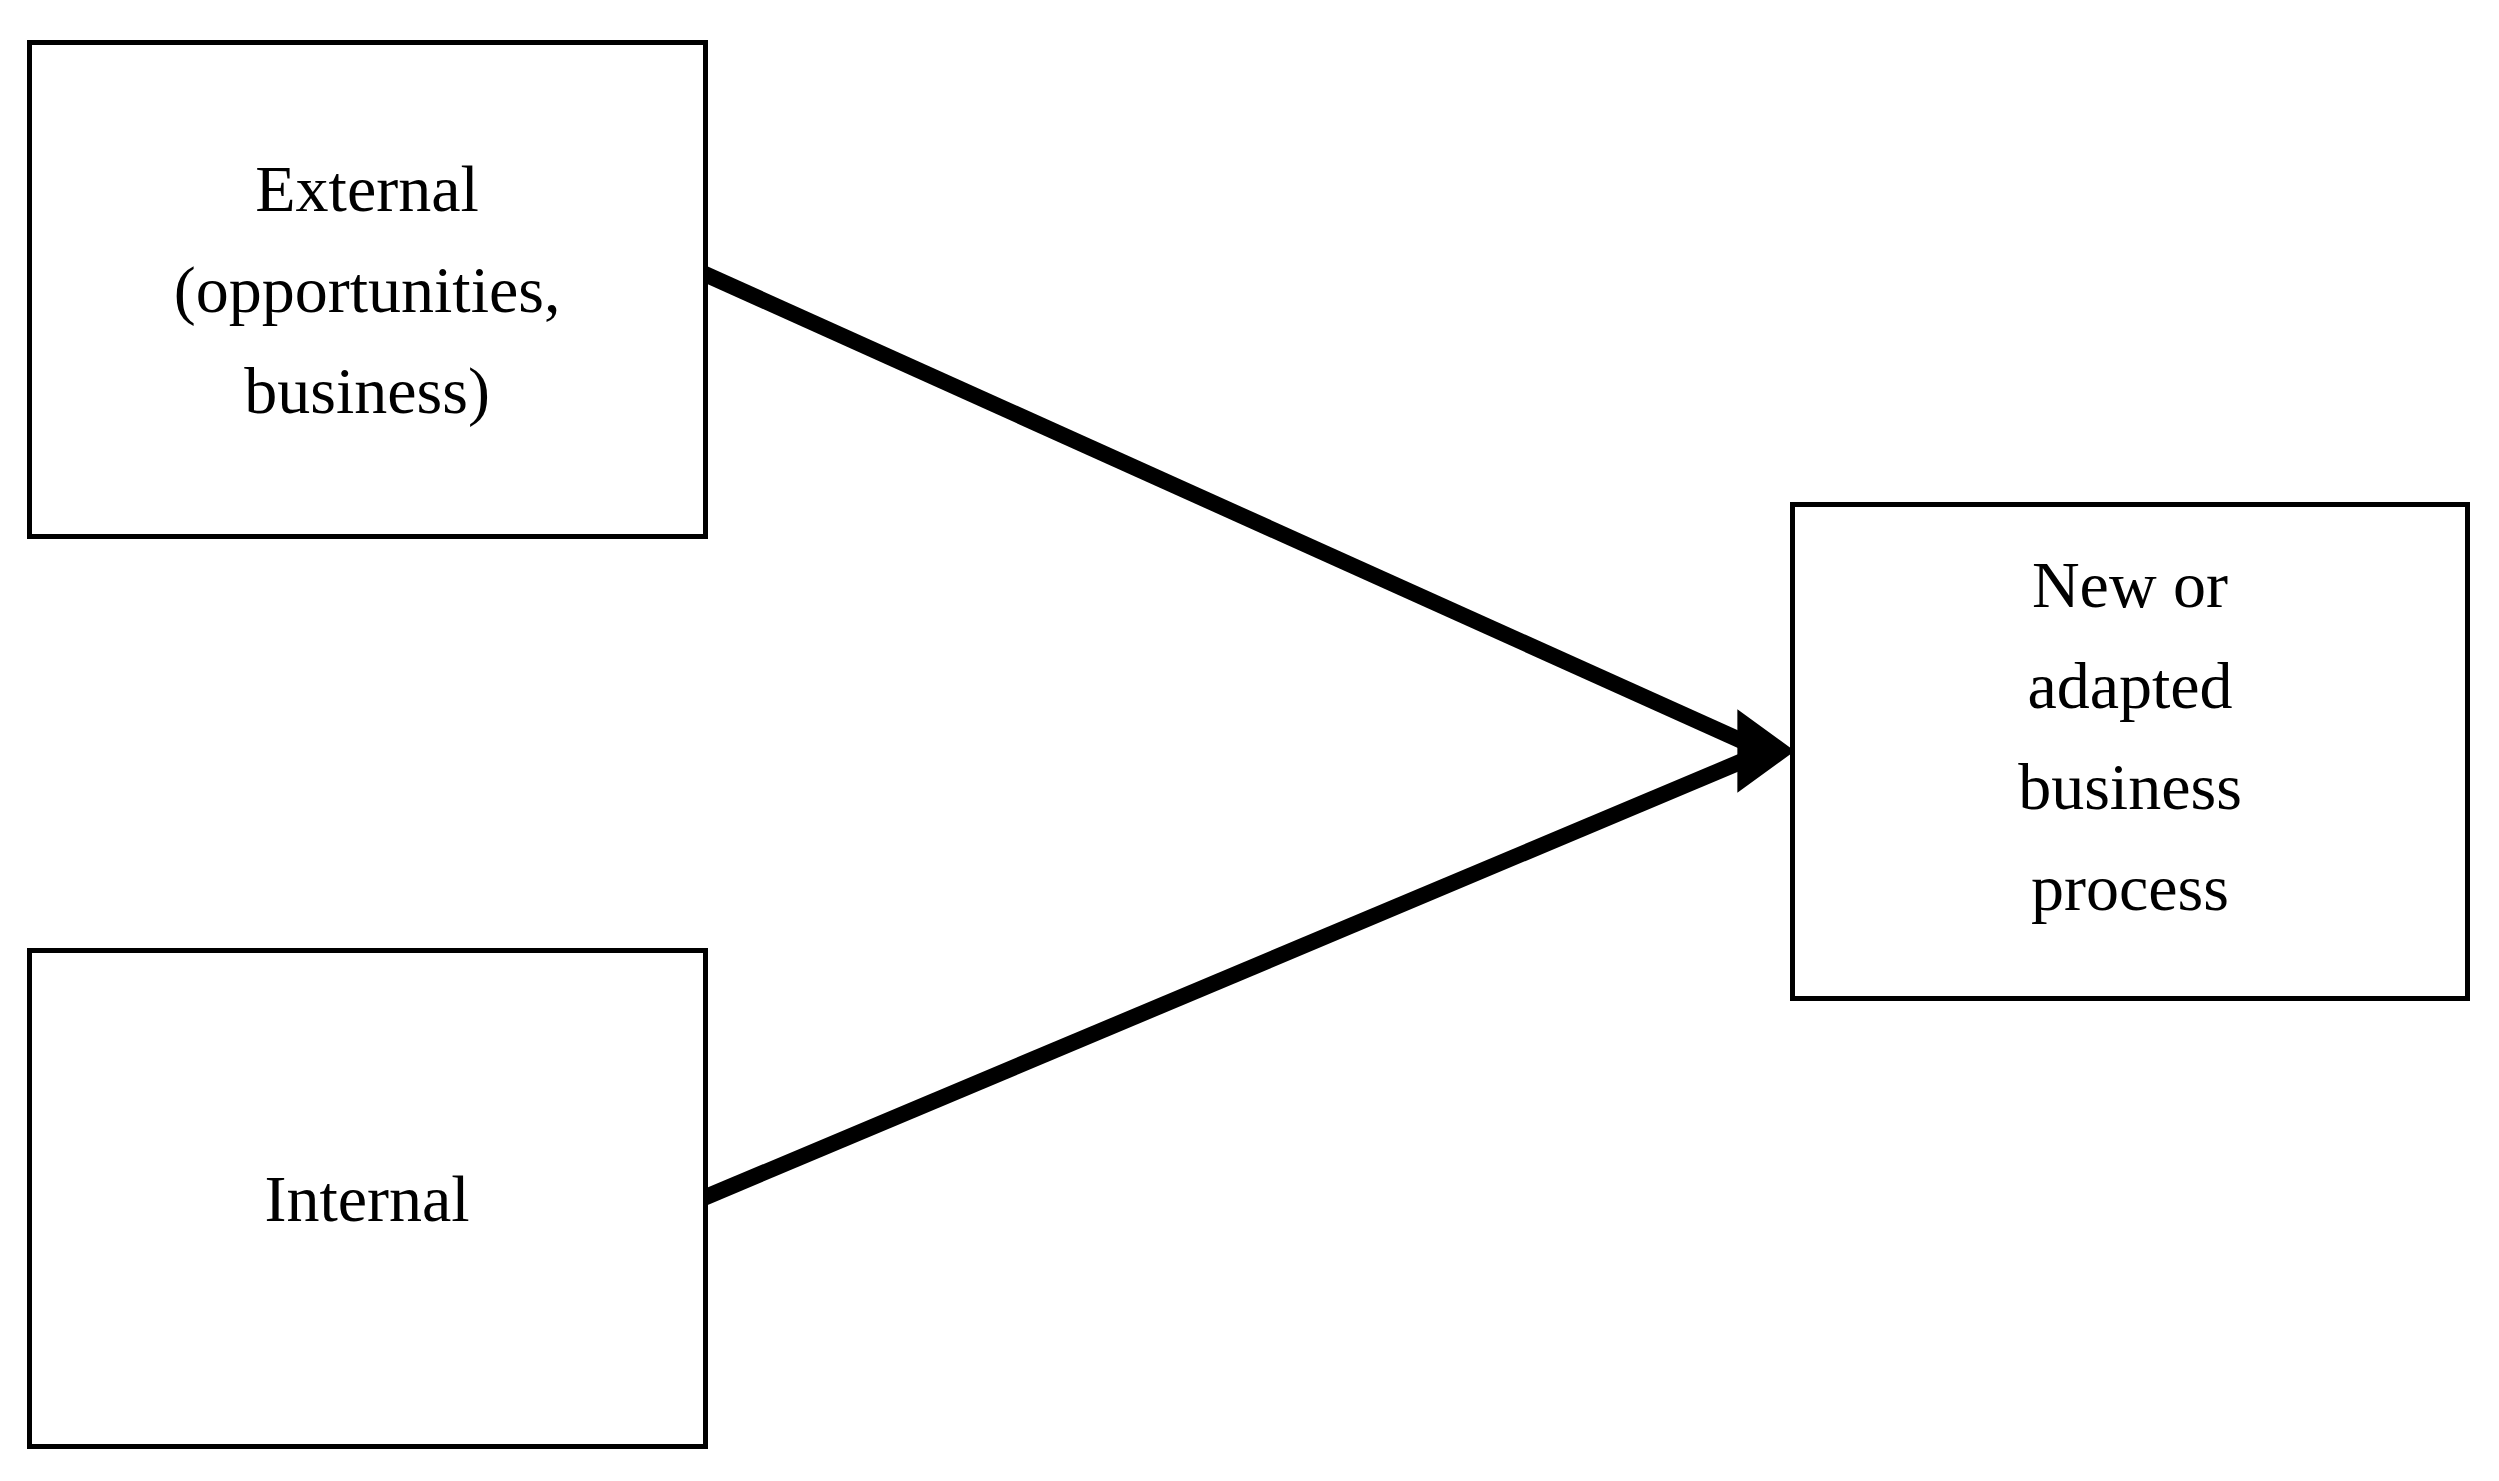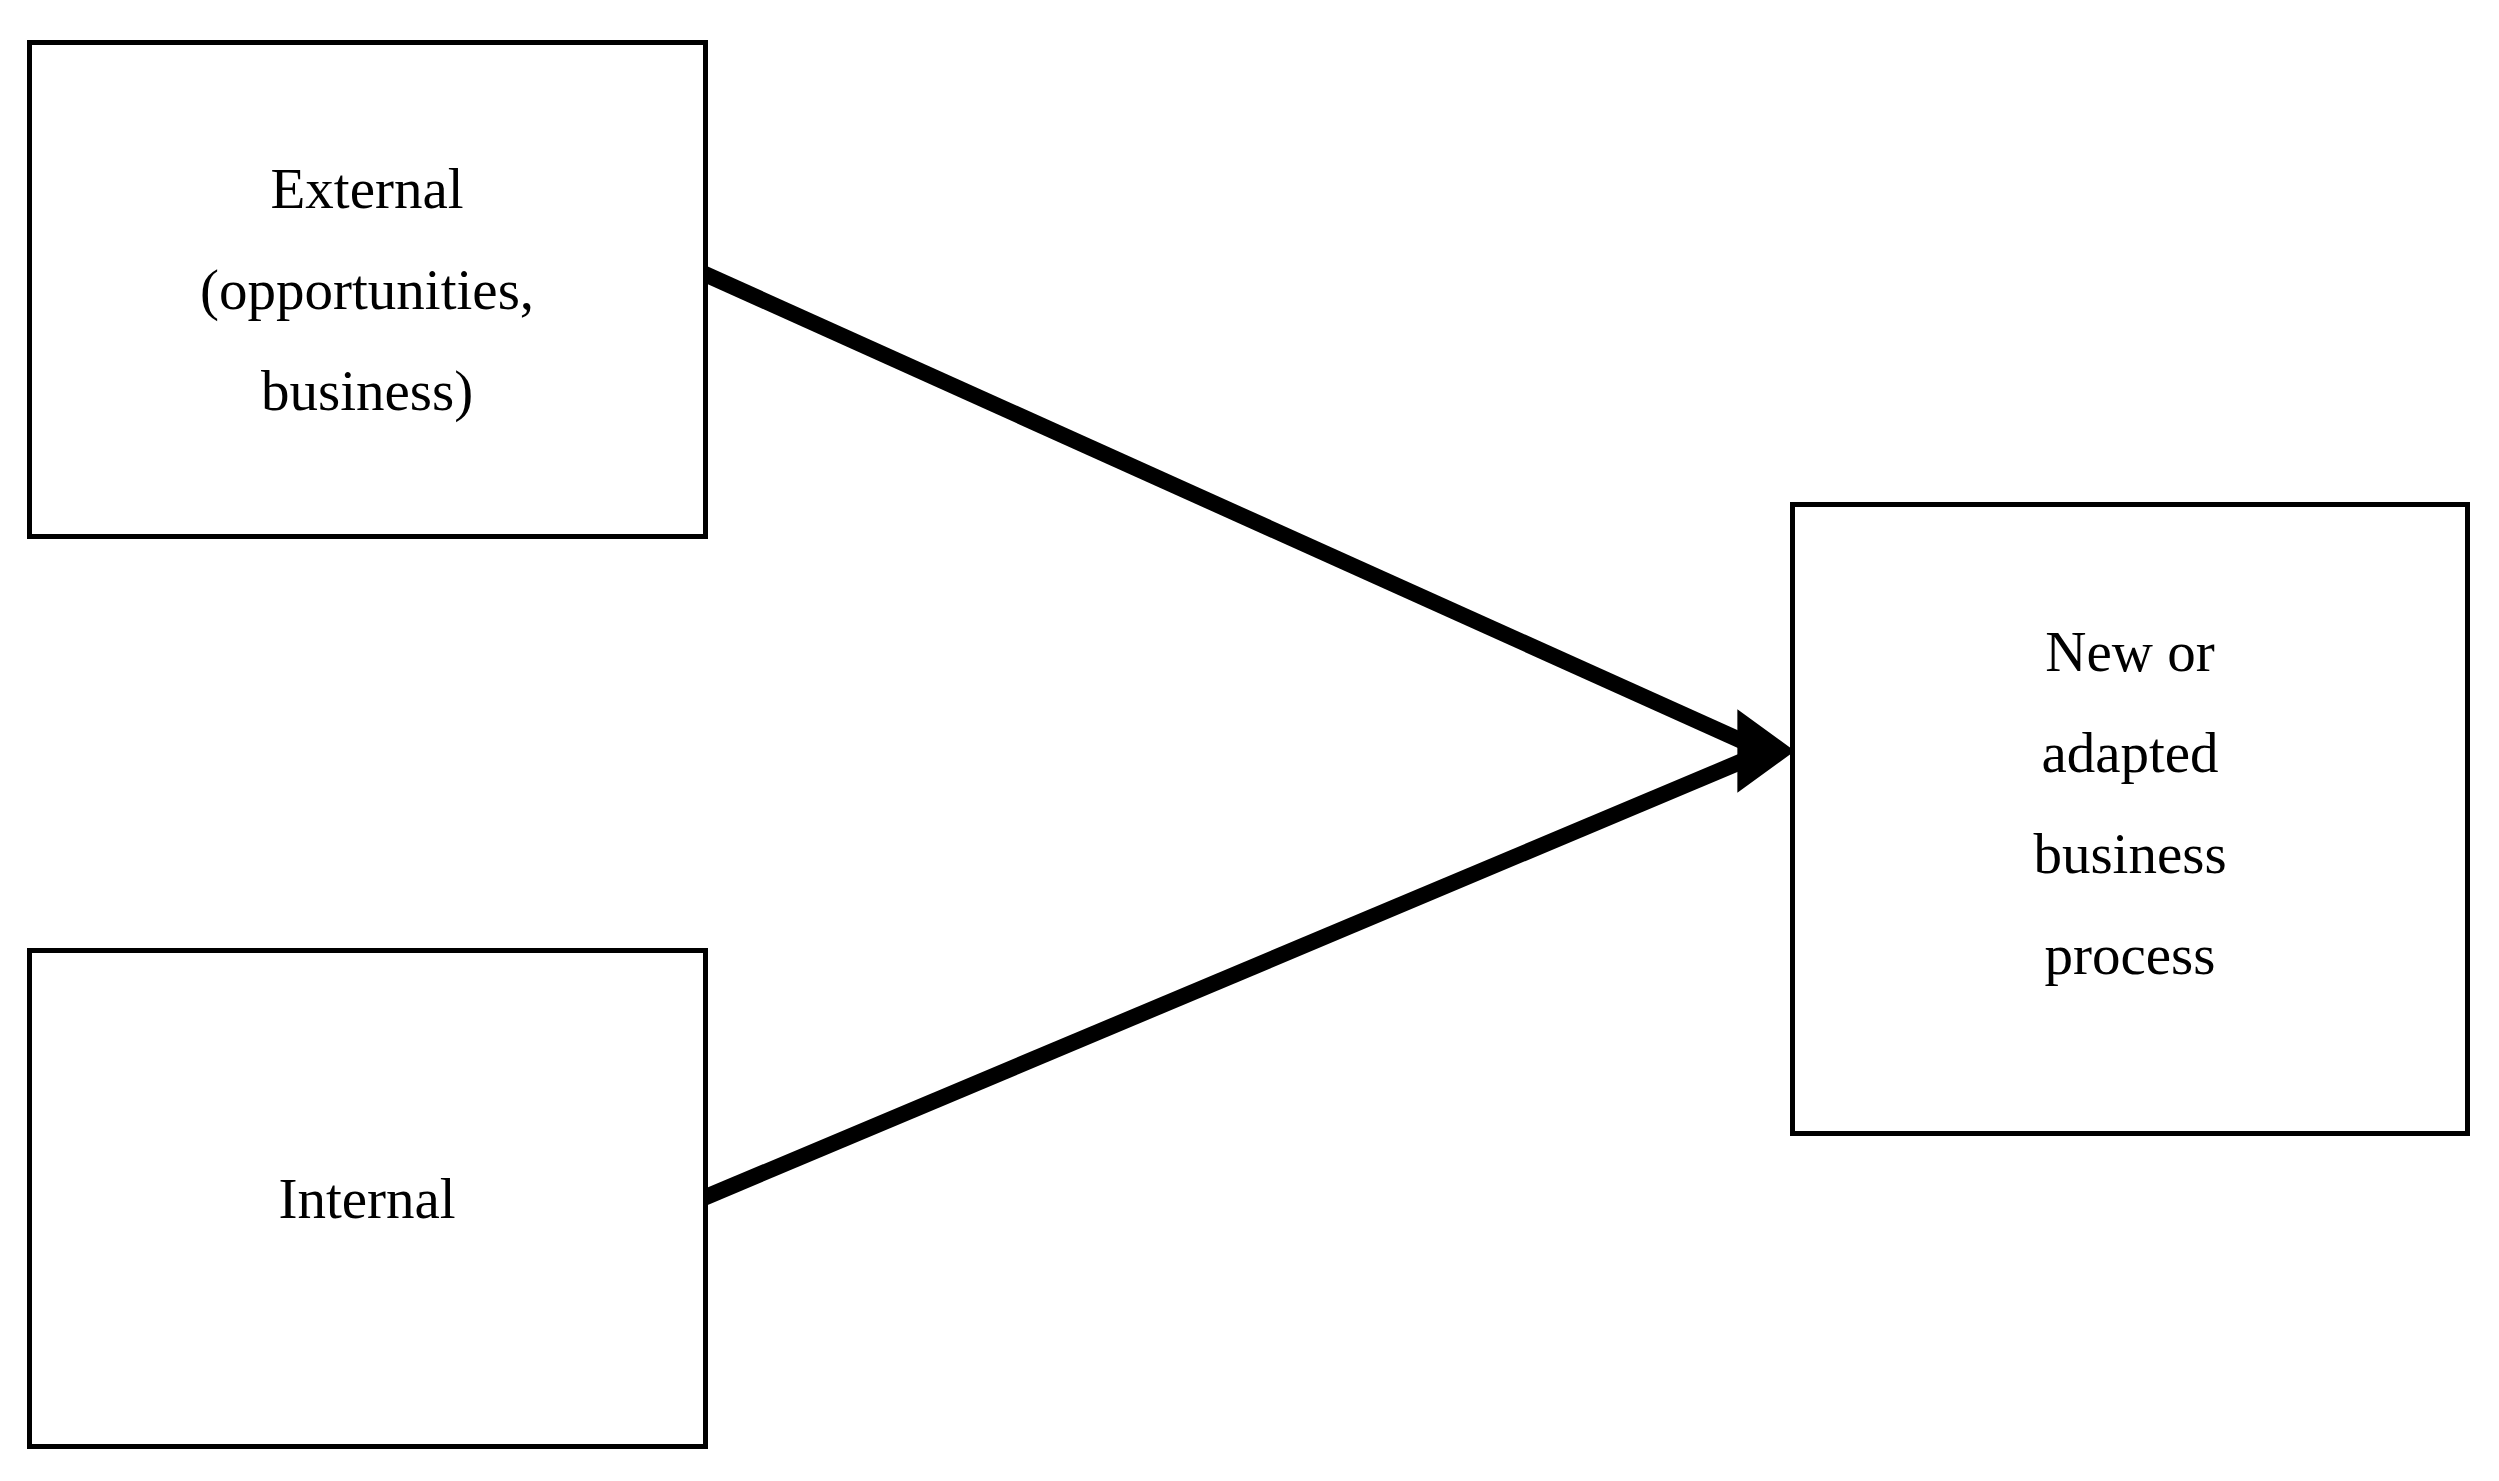--- a/index.html
+++ b/index.html
@@ -38,21 +38,21 @@
     position: absolute;
     box-sizing: border-box;
     border: 5.6px solid #000000;
     background: #ffffff;
     display: flex;
     align-items: center;
     justify-content: center;
     text-align: center;
   }
   .box-text {
-    font-size: 57px;
+    font-size: 66px;
     line-height: 101px;
     letter-spacing: 0px;
     font-family: Liberation Serif, serif;
   }
   .box-text span {
     display: block;
     white-space: nowrap;
   }
   .box-external {
     left: 26.6px;
@@ -65,21 +65,21 @@
     top: 948px;
     width: 681px;
     height: 501px;
   }
   .box-internal .box-text {
   }
   .box-outcome {
     left: 1790px;
     top: 502px;
     width: 680px;
-    height: 634px;
+    height: 499px;
   }
   .box-outcome .box-text {
     margin-bottom: 32px;
   }
 </style>
 </head>
 <body>
 
 <div class="canvas">
 

